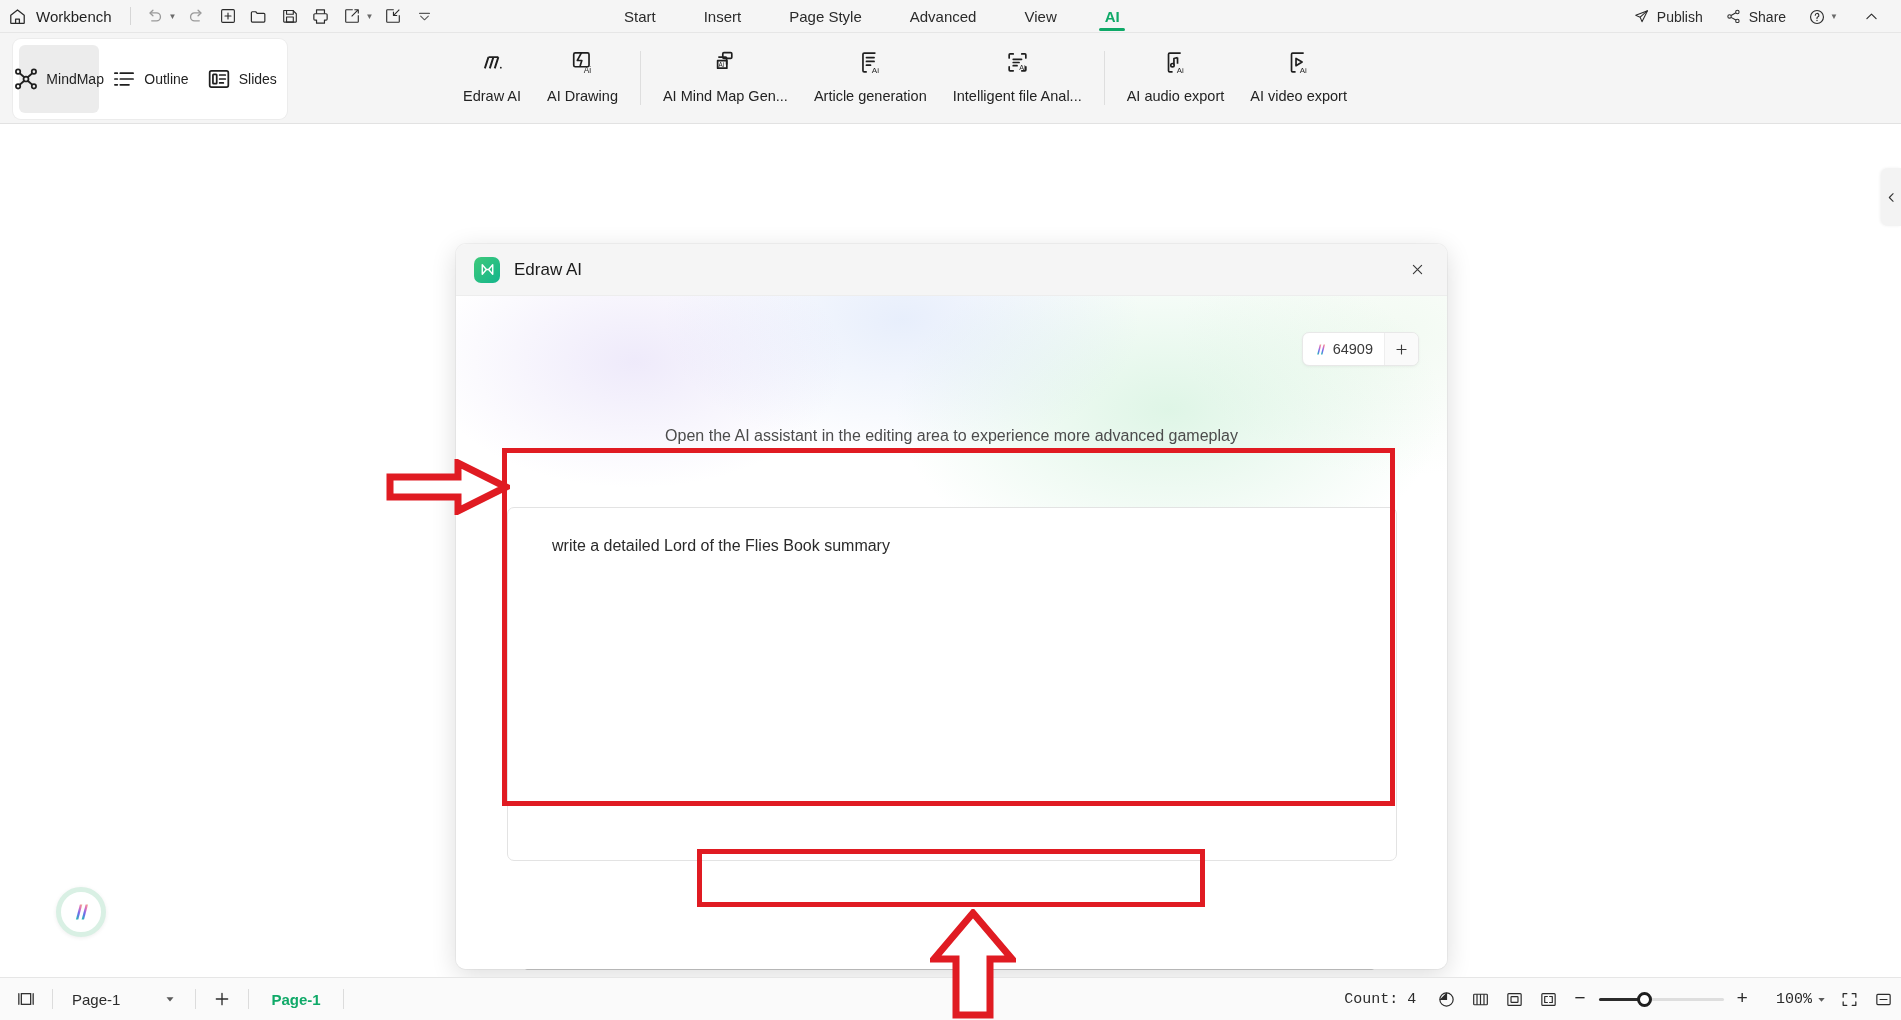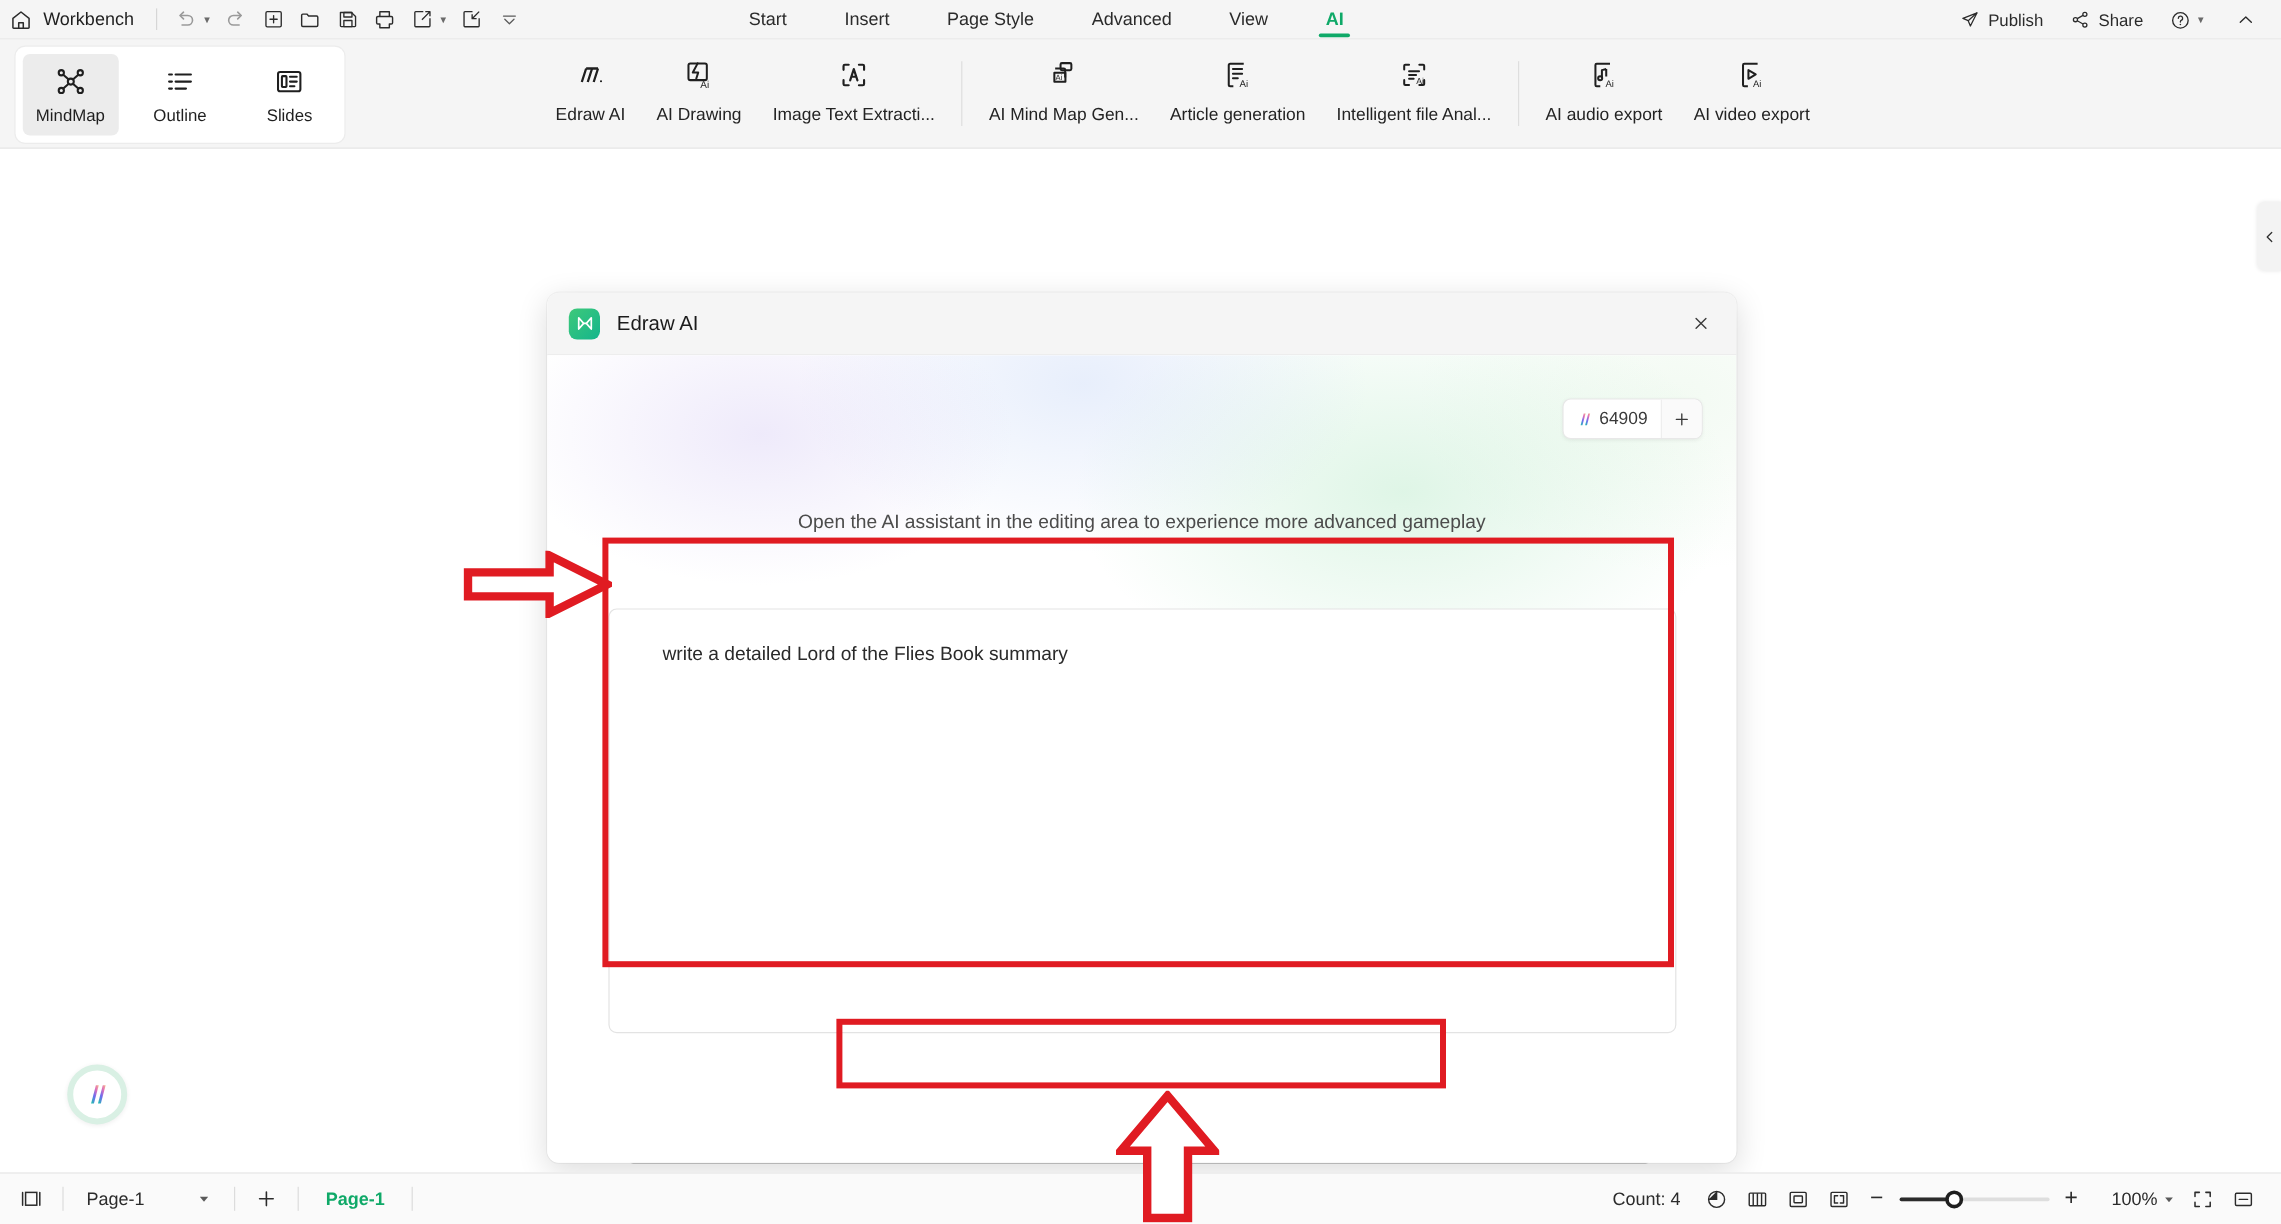--- a/index.html
+++ b/index.html
@@ -60,21 +60,21 @@
     background: #f5f5f5; border-bottom: 1px solid #e2e2e2;
   }
   .view-group {
     position: absolute; left: 13px; top: 6px; width: 274px; height: 80px;
     background: #fff; border-radius: 8px;
     display: flex; align-items: center; justify-content: space-around;
     box-shadow: 0 0 0 1px #ececec;
   }
   .view-btn {
     width: 80px; height: 68px; border-radius: 6px;
-    display: flex; flex-direction: column; align-items: center; justify-content: center;
+    display: flex; flex-direction: row; align-items: center; justify-content: center;
     gap: 7px; cursor: pointer;
   }
   .view-btn.sel { background: #ececec; }
   .view-btn .vl { font-size: 14px; color: #1f1f1f; }
 
   .tools {
     position: absolute; left: 450px; top: 8px;
     display: flex; align-items: flex-start; height: 76px;
   }
   .tool {
@@ -202,21 +202,21 @@
   }
   .sb-sep { width: 1px; height: 20px; background: #dcdcdc; margin: 0 10px; }
   .page-select {
     display: flex; align-items: center; gap: 44px; padding: 4px 9px;
     font-size: 15px; color: #2b2b2b; cursor: pointer; border-radius: 3px;
   }
   .page-tab {
     font-size: 15px; font-weight: 700; color: #0fa968; padding: 0 12px; cursor: pointer;
   }
   .sb-right {
-    position: absolute; right: 16px; display: flex; align-items: center; gap: 2px;
+    position: absolute; right: 2px; display: flex; align-items: center; gap: 2px; font-family: Liberation Mono, monospace;
   }
   .count-lbl { font-size: 15px; color: #2b2b2b; margin-right: 12px; }
   .zoom-wrap { display: flex; align-items: center; gap: 0; margin: 0 4px; }
   .zoom-track {
     position: relative; width: 125px; height: 16px; display: flex; align-items: center;
     margin: 0 9px; cursor: pointer;
   }
   .zoom-rail { position: absolute; left: 0; top: 7px; width: 125px; height: 3px; background: #dedede; border-radius: 2px; }
   .zoom-fill { position: absolute; left: 0; top: 7px; width: 46px; height: 3px; background: #2b2b2b; border-radius: 2px; }
   .zoom-knob {
@@ -421,30 +421,20 @@
         <span>
           <svg width="27" height="27" viewBox="0 0 24 24" fill="none" stroke="#1f1f1f" stroke-width="1.5" stroke-linejoin="round">
             <rect x="4.2" y="3.4" width="13.6" height="12.4" rx="1.4"></rect>
             <path d="M11 3.4 7.4 10.2h4l-1.4 4.4" stroke-linecap="round"></path>
             <text x="13" y="21.4" font-size="7.4" font-family="Liberation Sans, sans-serif" fill="#1f1f1f" stroke="none">Ai</text>
           </svg>
         </span>
         <span class="tl">AI Drawing</span>
       </div>
 
-      <div class="tool">
-        <span>
-          <svg width="27" height="27" viewBox="0 0 24 24" fill="none" stroke="#1f1f1f" stroke-width="1.6" stroke-linecap="round" stroke-linejoin="round">
-            <path d="M4.4 8.2V5.4a1 1 0 0 1 1-1h2.8M19.6 8.2V5.4a1 1 0 0 0-1-1h-2.8"></path>
-            <path d="M4.4 15.8v2.8a1 1 0 0 0 1 1h2.8M19.6 15.8v2.8a1 1 0 0 1-1 1h-2.8"></path>
-            <path d="M9.3 16 12 7.6 14.7 16M10.3 13.3h3.5"></path>
-          </svg>
-        </span>
-        <span class="tl">Image Text Extracti...</span>
-      </div>
 
       <div class="tool-sep"></div>
 
       <div class="tool">
         <span>
           <svg width="27" height="27" viewBox="0 0 24 24" fill="none" stroke="#1f1f1f" stroke-width="1.5" stroke-linejoin="round">
             <rect x="9.6" y="3.2" width="8" height="5.2" rx="1"></rect>
             <path d="M5.6 7.2h6.4a1 1 0 0 1 1 1v5.6"></path>
             <path d="M5 10.4h8.2v6.6H5z"></path>
             <text x="5.8" y="15.9" font-size="5.6" font-family="Liberation Sans, sans-serif" fill="#1f1f1f" stroke="none">Ai</text>

